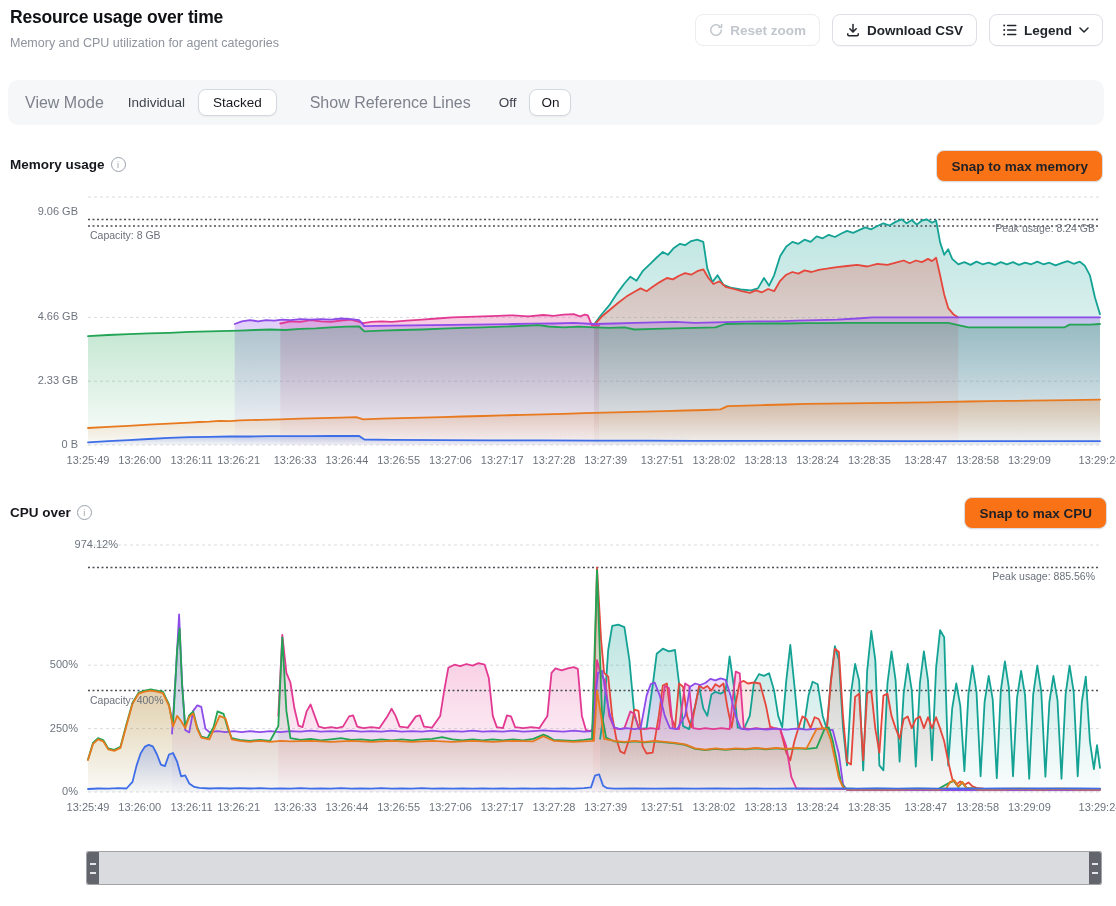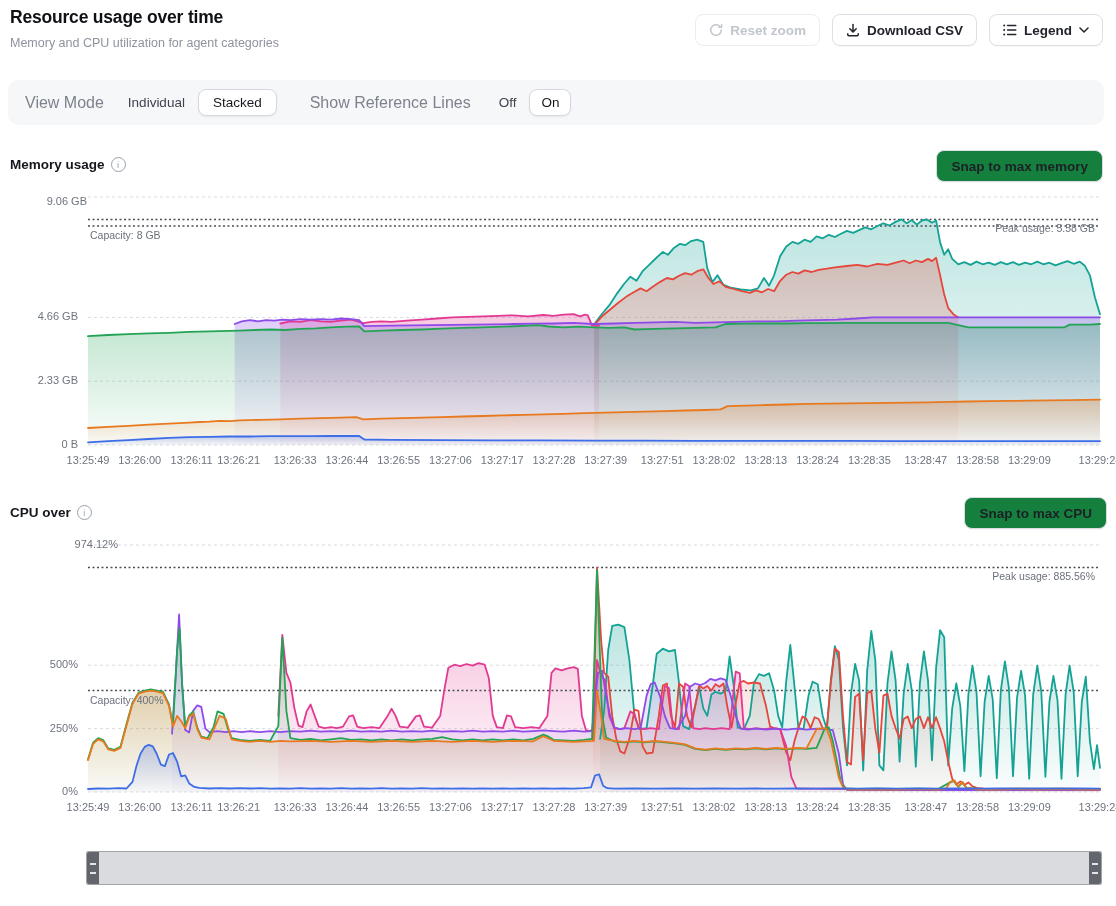--- a/index.html
+++ b/index.html
@@ -22,21 +22,21 @@
   .seg-option{font-size:13.5px;color:#3e434d;background:none;border:none;padding:6px 4px;cursor:pointer;
               font-family:inherit;font-weight:500;}
   .seg-active{background:#fff;border:1px solid #d5d8de;border-radius:8px;padding:5px 14px;font-size:13.5px;
               font-weight:500;color:#17191e;cursor:pointer;font-family:inherit;
               box-shadow:0 1px 2px rgba(16,18,23,.06);}
   
   .section-title{font-size:13.5px;font-weight:700;color:#15171c;display:flex;align-items:center;gap:6px;}
   .info-circle{width:13px;height:13px;border:1px solid #9aa1ab;border-radius:50%;color:#9aa1ab;font-size:9px;
                display:inline-flex;align-items:center;justify-content:center;font-weight:400;}
   .info-circle::after{content:"i";}
-  .snap-btn{height:32px;padding:0 14px;border:1px solid #d9dce2;border-radius:8px;background:#15803d;
+  .snap-btn{height:32px;padding:0 14px;border:1px solid #d9dce2;border-radius:8px;background:#f97316;
             font-size:13.5px;font-weight:600;color:#1d2026;cursor:pointer;font-family:inherit;
             box-shadow:0 1px 1px rgba(20,22,28,.04);}
   
   .chart{position:absolute;left:0;width:1116px;}
   .chart svg{position:absolute;overflow:visible;}
   .axis-ylabel{position:absolute;left:0;width:78px;text-align:right;font-size:11px;color:#6e747e;}
   .axis-xlabel{position:absolute;font-size:11px;color:#6e747e;white-space:nowrap;transform:translateX(-50%);}
   .ref-label{position:absolute;font-size:10.5px;color:#6b707a;white-space:nowrap;}
   
   .brush-track{position:absolute;left:86px;top:851px;width:1016px;height:34px;background:#dadbde;
@@ -150,26 +150,26 @@
         <line x1="0" x2="1012" y1="29.0" y2="29.0" stroke="#4b4e54" stroke-width="1.5" stroke-dasharray="2 2.5"></line>
         <line x1="0" x2="1012" y1="22.4" y2="22.4" stroke="#4b4e54" stroke-width="1.5" stroke-dasharray="2 2.5"></line>
         <path d="M506.0 127.6 L513.1 118.0 L521.2 108.4 L529.3 96.1 L536.4 86.5 L542.4 79.7 L548.5 83.8 L554.6 74.2 L561.7 67.3 L568.7 60.5 L574.8 55.0 L579.9 57.8 L585.9 50.9 L592.0 46.8 L597.1 48.2 L603.2 44.1 L609.2 42.7 L615.3 44.9 L619.3 71.4 L624.4 85.1 L629.5 78.3 L635.5 87.9 L642.6 90.6 L652.7 92.5 L662.9 93.3 L669.9 91.4 L676.0 81.0 L681.1 88.7 L686.1 78.3 L692.2 59.1 L698.3 49.5 L704.4 44.9 L710.4 46.8 L716.5 42.7 L722.6 44.9 L728.6 39.4 L734.7 41.3 L740.8 37.8 L746.9 40.0 L752.9 36.7 L759.0 33.9 L765.1 35.9 L771.1 33.1 L777.2 30.4 L783.3 32.3 L789.4 29.0 L795.4 26.3 L801.5 28.5 L807.6 24.9 L813.6 22.4 L818.7 26.3 L823.8 23.0 L828.8 27.6 L833.9 23.5 L838.9 22.4 L844.0 25.7 L848.1 23.5 L852.1 45.4 L856.2 57.8 L860.2 52.3 L864.2 61.9 L870.3 67.3 L876.4 65.1 L882.5 67.9 L888.5 64.6 L894.6 67.3 L900.7 65.7 L906.8 67.9 L912.8 65.1 L918.9 67.3 L925.0 65.1 L931.0 67.9 L937.1 65.7 L943.2 67.3 L949.3 64.6 L955.3 67.3 L961.4 65.7 L967.5 68.4 L973.5 66.2 L979.6 64.1 L985.7 66.8 L991.8 64.6 L996.8 68.7 L1001.9 78.3 L1006.9 100.2 L1012.0 117.2 " fill="none" stroke="#14a294" stroke-width="1.8" stroke-linejoin="round" stroke-linecap="round"></path>
         <path d="M506.0 128.1 L514.1 119.3 L522.2 112.5 L530.3 105.7 L538.4 99.6 L546.5 94.7 L552.6 91.4 L558.6 94.2 L564.7 89.8 L571.8 85.1 L578.9 81.0 L584.9 82.4 L591.0 78.8 L597.1 76.1 L603.2 77.7 L609.2 74.2 L615.3 72.3 L620.4 81.0 L625.4 87.0 L631.5 84.3 L637.6 89.8 L645.7 92.0 L653.8 94.2 L661.8 95.8 L667.9 93.3 L674.0 95.3 L680.1 92.0 L686.1 94.2 L692.2 83.8 L698.3 77.7 L704.4 75.0 L710.4 76.6 L716.5 73.4 L723.6 75.0 L730.7 72.8 L738.8 71.7 L748.9 70.1 L759.0 69.0 L769.1 67.9 L779.2 69.5 L789.4 66.8 L799.5 67.9 L809.6 65.1 L815.7 63.5 L821.7 66.2 L827.8 63.5 L833.9 65.1 L840.0 61.9 L844.0 64.1 L848.1 60.8 L852.1 78.3 L856.2 97.4 L860.2 111.1 L865.3 117.2 L870.3 120.4 " fill="none" stroke="#e5473c" stroke-width="1.8" stroke-linejoin="round" stroke-linecap="round"></path>
         <path d="M192.3 126.5 L202.4 124.3 L212.5 124.8 L222.6 123.2 L232.8 124.3 L242.9 124.8 L253.0 123.5 L263.1 122.6 L269.2 124.3 L275.3 126.2 L283.4 124.8 L293.5 124.3 L303.6 124.8 L318.8 123.7 L334.0 122.6 L349.1 121.5 L364.3 120.4 L379.5 119.9 L394.7 119.3 L409.9 118.8 L425.0 118.3 L440.2 119.3 L455.4 118.0 L465.5 118.8 L475.6 117.7 L485.8 117.2 L491.8 119.3 L496.9 117.7 L499.9 118.3 L504.0 128.7 L511.1 128.7 " fill="none" stroke="#e23a92" stroke-width="1.8" stroke-linejoin="round" stroke-linecap="round"></path>
         <path d="M146.7 127.0 L153.8 124.3 L161.9 123.2 L170.0 124.3 L178.1 123.2 L186.2 123.7 L194.3 122.6 L202.4 123.2 L212.5 122.1 L222.6 122.6 L232.8 122.1 L242.9 122.6 L253.0 121.5 L263.1 122.1 L271.2 123.2 L276.3 129.2 L288.4 128.9 L303.6 128.7 L323.8 128.4 L344.1 128.1 L364.3 127.8 L384.6 127.6 L404.8 127.3 L425.0 127.0 L445.3 126.7 L465.5 126.5 L485.8 125.9 L506.0 127.0 L526.2 126.5 L546.5 125.9 L566.7 125.4 L587.0 124.8 L607.2 125.9 L627.4 125.4 L647.7 124.8 L667.9 124.3 L688.2 124.3 L708.4 123.7 L728.6 123.2 L748.9 122.6 L769.1 121.5 L784.3 120.4 L809.6 120.4 L860.2 120.4 L910.8 120.4 L961.4 120.4 L1012.0 120.4 " fill="none" stroke="#8d4be8" stroke-width="1.8" stroke-linejoin="round" stroke-linecap="round"></path>
         <path d="M0.0 139.1 L20.2 138.0 L40.5 137.1 L60.7 136.3 L81.0 135.8 L101.2 134.9 L121.4 134.4 L141.7 133.9 L151.8 133.6 L167.0 133.0 L182.2 132.5 L197.3 133.0 L212.5 131.9 L227.7 131.4 L242.9 130.3 L258.1 129.7 L271.2 129.5 L276.3 134.4 L293.5 133.6 L313.7 133.0 L334.0 132.5 L354.2 131.7 L374.4 130.8 L394.7 130.3 L414.9 129.7 L435.2 128.9 L450.3 128.1 L460.5 129.5 L475.6 130.3 L490.8 129.7 L506.0 130.3 L521.2 130.8 L536.4 130.3 L546.5 132.5 L566.7 131.9 L587.0 131.4 L607.2 130.8 L627.4 130.3 L637.6 127.0 L657.8 126.7 L678.0 126.5 L698.3 126.5 L718.5 126.2 L738.8 126.2 L759.0 125.9 L779.2 125.9 L799.5 125.9 L819.7 125.9 L840.0 125.9 L860.2 125.9 L880.4 130.3 L900.7 130.3 L920.9 130.3 L941.2 130.3 L961.4 130.3 L976.6 130.3 L981.6 127.6 L991.8 127.6 L1001.9 127.6 L1012.0 127.0 " fill="none" stroke="#23a455" stroke-width="1.8" stroke-linejoin="round" stroke-linecap="round"></path>
         <path d="M0.0 231.0 L20.2 229.9 L40.5 228.8 L60.7 227.7 L81.0 226.6 L101.2 225.6 L111.3 225.0 L121.4 224.7 L131.6 223.9 L141.7 224.2 L151.8 223.4 L172.0 222.8 L192.3 222.3 L212.5 221.7 L232.8 221.2 L253.0 220.6 L268.2 220.1 L275.3 222.3 L293.5 221.7 L313.7 221.2 L334.0 220.6 L354.2 220.1 L374.4 219.5 L394.7 219.0 L414.9 218.4 L435.2 217.9 L455.4 217.3 L475.6 216.8 L495.9 216.2 L516.1 215.7 L536.4 215.2 L556.6 214.6 L576.8 214.1 L597.1 213.5 L617.3 213.0 L632.5 212.4 L639.6 209.1 L657.8 208.6 L678.0 208.0 L698.3 207.5 L718.5 206.9 L738.8 206.7 L759.0 206.4 L779.2 206.1 L799.5 205.8 L819.7 205.6 L840.0 205.3 L860.2 204.8 L880.4 204.5 L900.7 204.2 L920.9 203.9 L941.2 203.7 L961.4 203.4 L981.6 203.1 L1012.0 202.6 " fill="none" stroke="#e8791e" stroke-width="1.8" stroke-linejoin="round" stroke-linecap="round"></path>
         <path d="M0.0 245.3 L20.2 244.2 L40.5 243.1 L60.7 242.0 L81.0 240.9 L101.2 240.1 L121.4 239.8 L141.7 239.5 L161.9 239.5 L182.2 239.2 L202.4 239.2 L222.6 239.2 L242.9 239.0 L263.1 239.0 L271.2 239.0 L276.3 242.5 L303.6 242.8 L354.2 243.1 L404.8 243.3 L455.4 243.3 L506.0 243.6 L556.6 243.6 L607.2 243.9 L657.8 243.9 L708.4 243.9 L759.0 243.9 L809.6 244.2 L860.2 244.2 L910.8 244.2 L961.4 244.2 L1012.0 244.2 " fill="none" stroke="#3e6de8" stroke-width="1.8" stroke-linejoin="round" stroke-linecap="round"></path>
       </svg>
-  <div class="axis-ylabel" style="top: 5px; padding-left: 9px;">9.06 GB</div>
+  <div class="axis-ylabel" style="top: 15px;">9.06 GB</div>
       <div class="axis-ylabel" style="top: 120.442px;">4.66 GB</div>
       <div class="axis-ylabel" style="top: 184.221px;">2.33 GB</div>
       <div class="axis-ylabel" style="top: 248px;">0 B</div>
       <div class="ref-label" style="top: 39.0155px; left: 90px;">Capacity: 8 GB</div>
-      <div class="ref-label" style="top: 32.4459px; right: 21px;">Peak usage: 5.58 GB</div>
+      <div class="ref-label" style="top: 32.4459px; right: 21px;">Peak usage: 8.24 GB</div>
       <div class="axis-xlabel" style="left: 88px; top: 264px;">13:25:49</div>
       <div class="axis-xlabel" style="left: 139.777px; top: 264px;">13:26:00</div>
       <div class="axis-xlabel" style="left: 191.553px; top: 264px;">13:26:11</div>
       <div class="axis-xlabel" style="left: 238.623px; top: 264px;">13:26:21</div>
       <div class="axis-xlabel" style="left: 295.107px; top: 264px;">13:26:33</div>
       <div class="axis-xlabel" style="left: 346.884px; top: 264px;">13:26:44</div>
       <div class="axis-xlabel" style="left: 398.66px; top: 264px;">13:26:55</div>
       <div class="axis-xlabel" style="left: 450.437px; top: 264px;">13:27:06</div>
       <div class="axis-xlabel" style="left: 502.214px; top: 264px;">13:27:17</div>
       <div class="axis-xlabel" style="left: 553.991px; top: 264px;">13:27:28</div>

